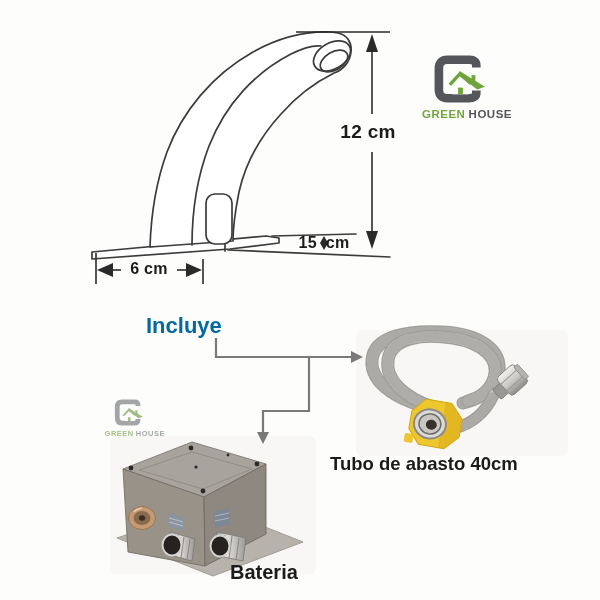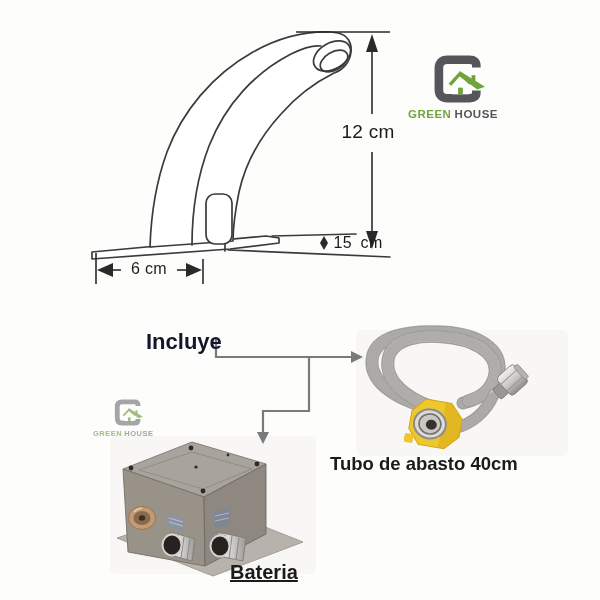--- a/index.html
+++ b/index.html
@@ -3,30 +3,30 @@
 <meta charset="utf-8">
 <style>
   html,body{margin:0;padding:0;}
   .canvas{
     position:relative;width:600px;height:600px;background:#fdfdfc;
     font-family:"Liberation Sans", sans-serif;overflow:hidden;
   }
   .abs{position:absolute;}
   svg{display:block;}
   .dim-label{
-    position:absolute;color:#1c1c1c;font-weight:400;letter-spacing:.3px;
+    position:absolute;color:#1c1c1c;font-weight:700;letter-spacing:.3px;
     text-align:center;background:#fdfdfc;line-height:1;
   }
   .heading{
-    position:absolute;color:#0f172a;font-weight:700;line-height:1;margin-top:16px;
+    position:absolute;color:#0369a1;font-weight:700;line-height:1;
   }
   .item-label{
     position:absolute;color:#1b1b1b;font-weight:700;line-height:1;
   }
-  .logo{position:absolute;text-align:left;}
+  .logo{position:absolute;text-align:right;}
   .logo-words{white-space:nowrap;font-weight:700;line-height:1;}
   .logo-green{letter-spacing:.5px;}
   .logo-gray{letter-spacing:.5px;}
   .photo-bg{position:absolute;background:#f8f7f5;border-radius:6px;}
 </style>
 </head>
 <body>
 
 <div class="canvas">
 
@@ -167,26 +167,26 @@
       </g>
       <g>
         <polygon points="217,532 246,538 243,561 214,555" fill="url(#silver2)" stroke="#7a7874" stroke-width="0.8"></polygon>
         <path d="M225,535 L222,557 M232,536 L229,559 M239,538 L236,560" stroke="#8b8987" stroke-width="1.1" fill="none"></path>
         <ellipse cx="220" cy="546" rx="9.5" ry="10.5" fill="#26221f" stroke="#d5d3d0" stroke-width="2"></ellipse>
       </g>
     </g>
   </svg>
 
   <div class="dim-label" style="left:340px;top:122px;width:56px;font-size:19px;">12 cm</div>
-  <div class="dim-label" style="left:297px;top:235px;width:54px;font-size:16px;background:transparent;word-spacing:4px;margin-left:34px;">15 cm</div>
+  <div class="dim-label" style="left:297px;top:235px;width:54px;font-size:16px;background:transparent;word-spacing:4px;">15 cm</div>
   <div class="dim-label" style="left:121px;top:261px;width:56px;font-size:16px;">6 cm</div>
 
   <div class="heading" style="left:146px;top:315px;font-size:22px;">Incluye</div>
   <div class="item-label" style="left:330px;top:455px;width:212px;font-size:18.5px;">Tubo de abasto 40cm</div>
-  <div class="item-label" style="left:230px;top:562px;width:90px;font-size:20px;font-weight:600;text-decoration:underline;">Bateria</div>
+  <div class="item-label" style="left:230px;top:562px;width:90px;font-size:20px;font-weight:600;">Bateria</div>
 
   <div class="logo" style="left:408px;top:55px;width:104px;">
     <svg width="58" height="48" viewBox="0 0 60 50" style="margin:0 auto;">
       <path d="M47,13 L47,11 Q47,5 40,5 L17,5 Q8,5 8,14 L8,36 Q8,45 17,45 L40,45 Q47,45 47,39 L47,37" fill="none" stroke="#55565A" stroke-width="9" stroke-linecap="butt"></path>
       <polygon points="18,30 30,17 42,28 40,31 30,22 21,32" fill="#6fa43c"></polygon>
       <polygon points="30,17 56,33 48,36 28,21" fill="#6fa43c"></polygon>
       <rect x="42" y="21" width="4" height="8" fill="#6fa43c"></rect>
       <polygon points="22,31 39,31 39,41 22,41" fill="#ffffff"></polygon>
       <rect x="28" y="34" width="5" height="7" fill="#6fa43c"></rect>
     </svg>

